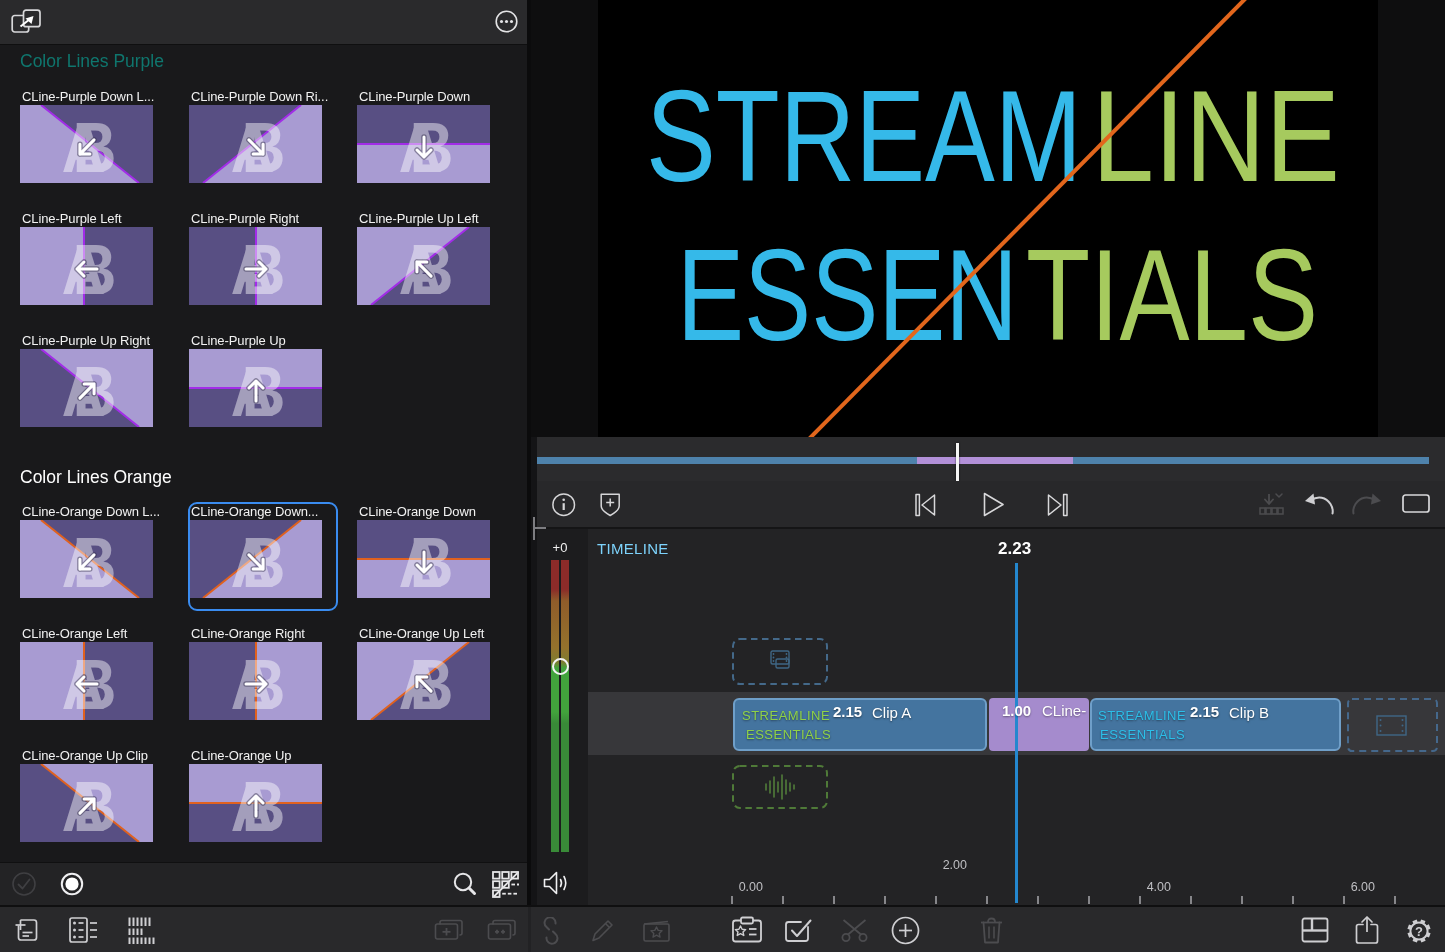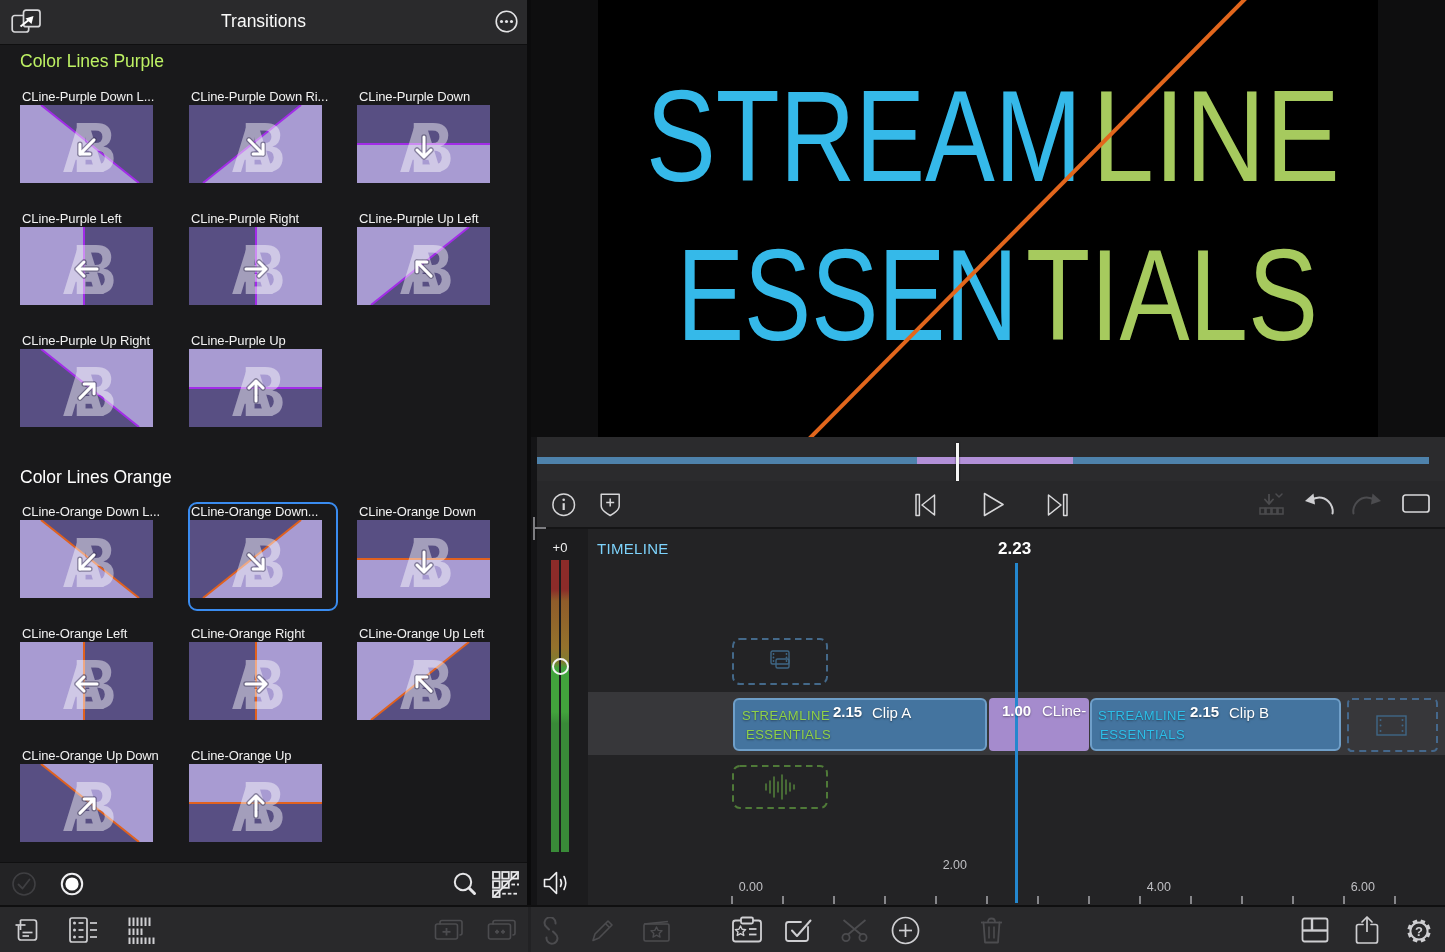--- a/index.html
+++ b/index.html
@@ -10,34 +10,33 @@
 .tile{position:absolute;width:133px;height:78px}
 .rlab{position:absolute;font-size:12.5px;color:#bfbfc3;width:60px;text-align:right}
 </style></head><body>
 <div id="root">
 
 <div class="abs" style="left:0;top:0;width:527px;height:44px;background:#2a2a2c"></div>
 <div class="abs" style="left:0;top:44px;width:527px;height:1px;background:#0f0f10"></div>
 <div class="abs" style="left:0;top:45px;width:527px;height:817px;background:#19191b"></div>
 <div class="abs" style="left:0;top:862px;width:527px;height:1px;background:#101011"></div>
 <div class="abs" style="left:0;top:863px;width:527px;height:42px;background:#232325"></div>
-<div class="abs" style="left:0;top:11px;width:527px;text-align:center;font-size:17.5px;color:#fafafa">Transitions</div>
 <svg style="position:absolute;left:11px;top:9px" width="31" height="25" viewBox="0 0 31 25">
 <rect x="1.2" y="6.5" width="16.5" height="16.5" rx="2.5" fill="none" stroke="#d8d8da" stroke-width="1.7" stroke-linecap="round" stroke-linejoin="round"></rect>
 <rect x="12.5" y="1.2" width="16.5" height="16.5" rx="2.5" fill="#2a2a2c" stroke="#d8d8da" stroke-width="1.7"></rect>
 <line x1="9.5" y1="17.5" x2="19" y2="10" stroke="#ffffff" stroke-width="2"></line>
 <polygon points="22.5,7 14.5,9.5 20.5,15" fill="#ffffff"></polygon>
 </svg>
 <svg style="position:absolute;left:495px;top:10px" width="23" height="23" viewBox="0 0 23 23">
 <circle cx="11.5" cy="11.5" r="10.3" fill="none" stroke="#e4e4e6" stroke-width="1.6"></circle>
 <circle cx="6.5" cy="11.5" r="1.55" fill="#e4e4e6"></circle>
 <circle cx="11.5" cy="11.5" r="1.55" fill="#e4e4e6"></circle>
 <circle cx="16.5" cy="11.5" r="1.55" fill="#e4e4e6"></circle>
 </svg>
-<div class="abs" style="left:20px;top:51px;font-size:17.5px;color:#bef264">Color Lines Purple</div>
+<div class="abs" style="left:20px;top:51px;font-size:17.5px;color:#0f766e">Color Lines Purple</div>
 <div class="abs" style="left:20px;top:467px;font-size:17.5px;color:#ffffff">Color Lines Orange</div>
 <div class="tlab" style="left:22px;top:89px">CLine-Purple Down L...</div>
 <div class="tile" style="left:20px;top:105px"><svg width="133" height="78" viewBox="0 0 133 78">
         <rect width="133" height="78" fill="#584f83"></rect>
         <polygon points="0,0 21,0 119,78 0,78" fill="#a89bd2"></polygon>
         <line x1="21" y1="0" x2="119" y2="78" stroke="#a22ce8" stroke-width="2"></line>
         <g opacity="0.45" fill="#ffffff" font-family="Liberation Sans, sans-serif" font-size="71" font-weight="bold" text-anchor="middle" transform="translate(10.05,0) scale(0.85,1)">
           <text x="63" y="67">A</text>
           <text x="76" y="67">B</text>
         </g>
@@ -221,21 +220,21 @@
         <line x1="112" y1="0" x2="14" y2="78" stroke="#e0611f" stroke-width="2"></line>
         <g opacity="0.45" fill="#ffffff" font-family="Liberation Sans, sans-serif" font-size="71" font-weight="bold" text-anchor="middle" transform="translate(10.05,0) scale(0.85,1)">
           <text x="63" y="67">A</text>
           <text x="76" y="67">B</text>
         </g>
         <g transform="translate(67,42) rotate(225)">
           <path d="M -10 0 H 10 M 3 -7 L 10 0 L 3 7" fill="none" stroke="#3a3352" stroke-opacity="0.5" stroke-width="5.5" stroke-linecap="round" stroke-linejoin="round"></path>
           <path d="M -10 0 H 10 M 3 -7 L 10 0 L 3 7" fill="none" stroke="#ffffff" stroke-width="3" stroke-linecap="round" stroke-linejoin="round"></path>
         </g>
       </svg></div>
-<div class="tlab" style="left:22px;top:748px">CLine-Orange Up Down</div>
+<div class="tlab" style="left:22px;top:748px">CLine-Orange Up Clip</div>
 <div class="tile" style="left:20px;top:764px"><svg width="133" height="78" viewBox="0 0 133 78">
         <rect width="133" height="78" fill="#584f83"></rect>
         <polygon points="21,0 133,0 133,78 119,78" fill="#a89bd2"></polygon>
         <line x1="21" y1="0" x2="119" y2="78" stroke="#e0611f" stroke-width="2"></line>
         <g opacity="0.45" fill="#ffffff" font-family="Liberation Sans, sans-serif" font-size="71" font-weight="bold" text-anchor="middle" transform="translate(10.05,0) scale(0.85,1)">
           <text x="63" y="67">A</text>
           <text x="76" y="67">B</text>
         </g>
         <g transform="translate(67,42) rotate(315)">
           <path d="M -10 0 H 10 M 3 -7 L 10 0 L 3 7" fill="none" stroke="#3a3352" stroke-opacity="0.5" stroke-width="5.5" stroke-linecap="round" stroke-linejoin="round"></path>

